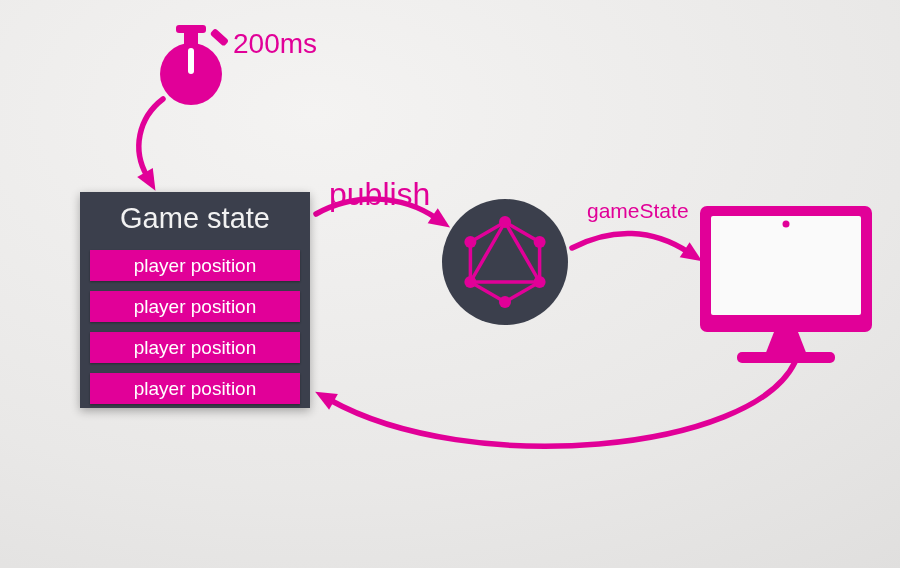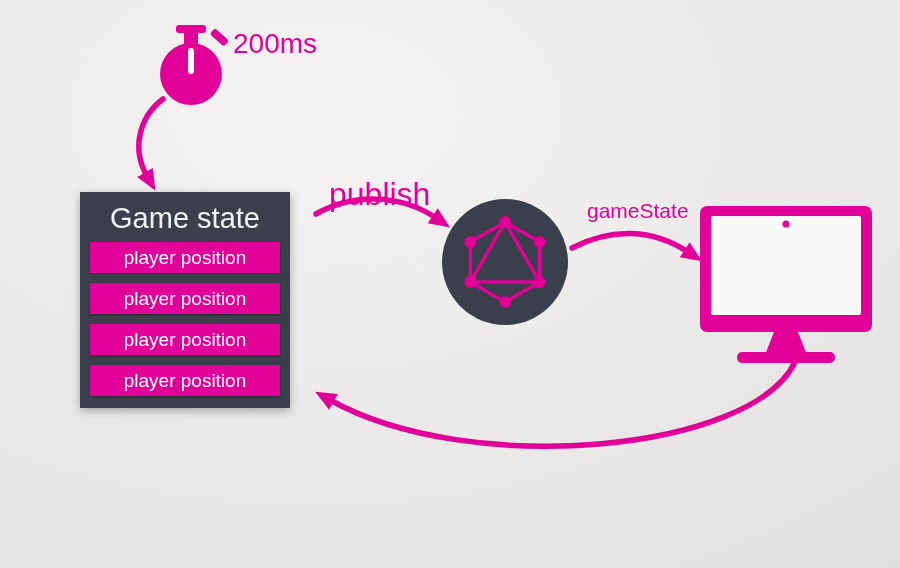--- a/index.html
+++ b/index.html
@@ -30,32 +30,33 @@
   .label-trigger{left:14px;top:106px;font-size:32px;}
   .label-publish{left:329px;top:176px;font-size:32px;}
   .label-gamestate{left:587px;top:199px;font-size:21px;}
   .label-feedback{
     position:absolute;left:350px;top:458px;width:400px;
     color:var(--accent,#e10098);
     font-size:32px;text-align:center;line-height:1.35;
   }
 
   .gamestate-box{
-    position:absolute;left:80px;top:192px;width:210px;height:216px;
+    position:absolute;left:80px;top:192px;width:230px;height:216px;
     background:var(--dark,#3b3f4c);
     box-shadow:0 3px 9px rgba(0,0,0,0.30);
     box-sizing:border-box;
   }
   .gamestate-title{
     height:50px;line-height:52px;
     color:#f2f2f2;font-size:29px;text-align:center;
   }
   .gamestate-rows{
     display:flex;flex-direction:column;gap:10px;
     padding:0 10px;
+    margin-top:8px;
   }
   .gamestate-row{
     height:31px;
     background:var(--accent,#e10098);
     color:#ffffff;font-size:19px;
     display:flex;align-items:center;justify-content:center;
     box-shadow:0 1px 2px rgba(0,0,0,0.35);
   }
 </style>
 </head>

